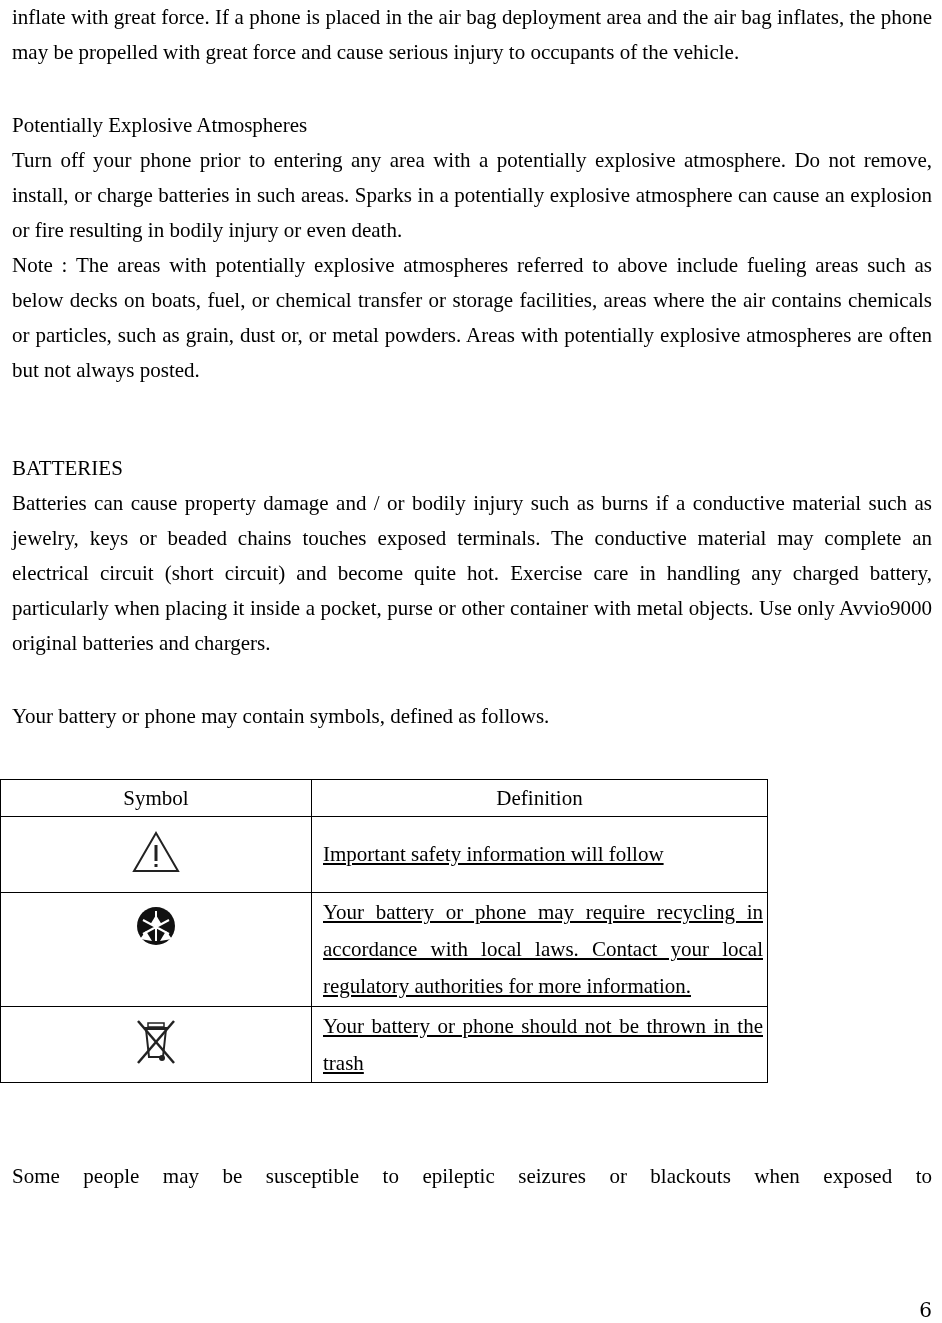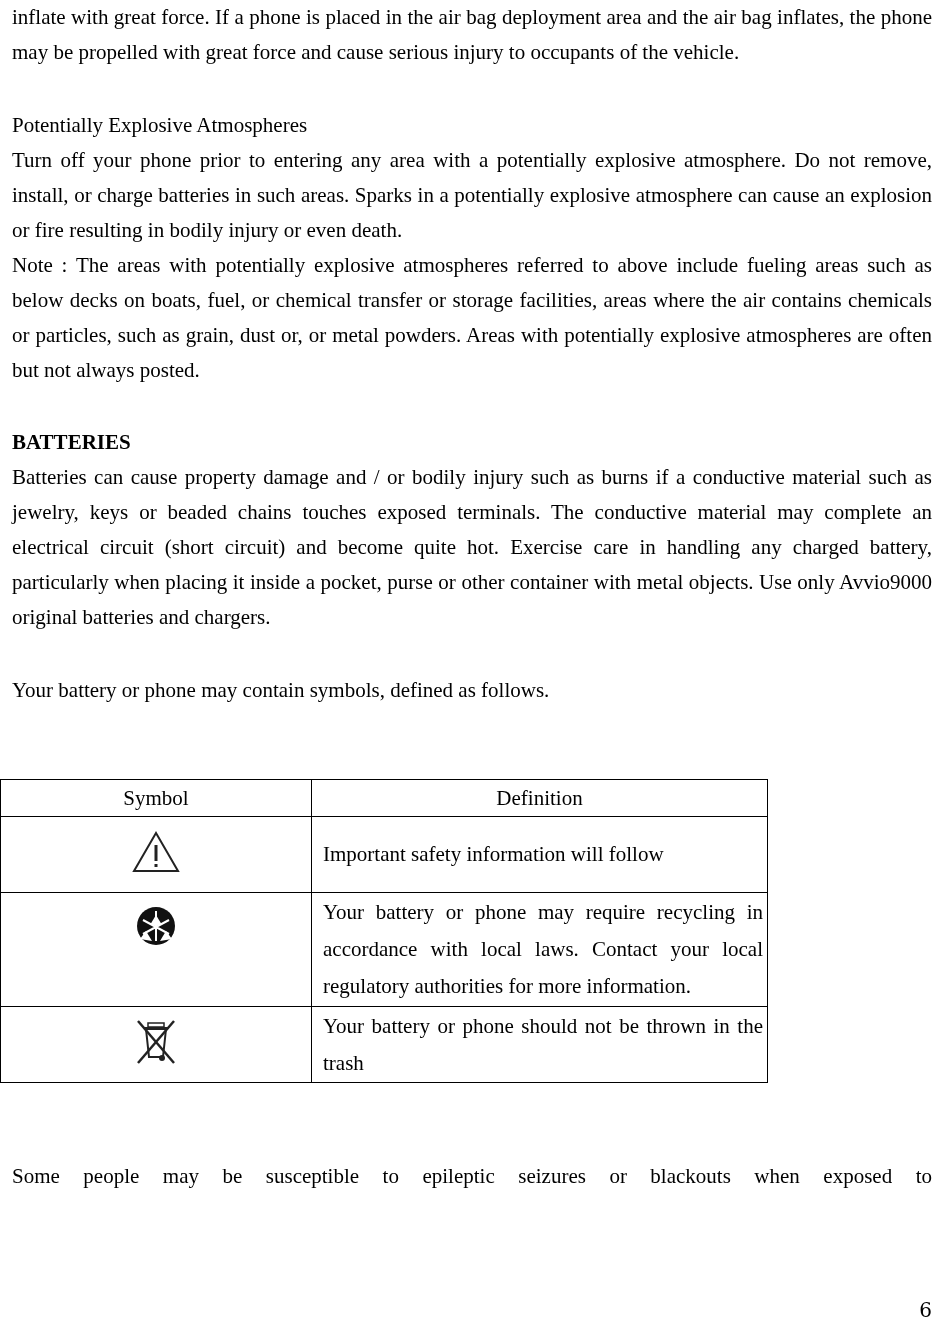--- a/index.html
+++ b/index.html
@@ -5,32 +5,32 @@
   html, body { margin: 0; padding: 0; background: #ffffff; }
   body {
     width: 942px; height: 1323px; position: relative; overflow: hidden;
     font-family: "Liberation Serif", "DejaVu Serif", serif;
     color: #000; font-size: 21px;
   }
   .page { position: absolute; left: 12px; top: 0; width: 920px; }
   p { margin: 0; line-height: 35px; text-align: justify; }
   .last-line { text-align-last: justify; }
   .gap { height: 37.5px; }
-  .heading-bold { font-weight: bold; }
+  .heading-bold { font-weight: normal; margin-top: 26px; }
   table.symbols {
     position: absolute; left: 0; top: 779px; width: 768px;
     border-collapse: collapse; table-layout: fixed;
   }
   table.symbols td, table.symbols th {
     border: 1.5px solid #000; padding: 0; font-weight: normal;
     vertical-align: middle;
   }
   table.symbols th { height: 36px; text-align: center; font-size: 21px; }
   .col-sym { width: 310px; text-align: center; }
-  .def { padding: 0 4px 0 11px !important; line-height: 37px; text-align: justify; }
+  .def { padding: 0 4px 0 11px !important; line-height: 37px; text-align: justify; text-decoration: underline; }
   .icon-wrap { display: inline-block; width: 60px; height: 50px; }
   .after-table { position: absolute; left: 12px; top: 1159px; width: 920px; }
   .page-num { position: absolute; right: 10px; top: 1298px; font-size: 20px;
     font-family: "DejaVu Serif", serif; }
 </style>
 </head>
 <body>
 
 <div class="page">
   <p>inflate with great force. If a phone is placed in the air bag deployment area and the air bag inflates, the phone may be propelled with great force and cause serious injury to occupants of the vehicle.</p>

